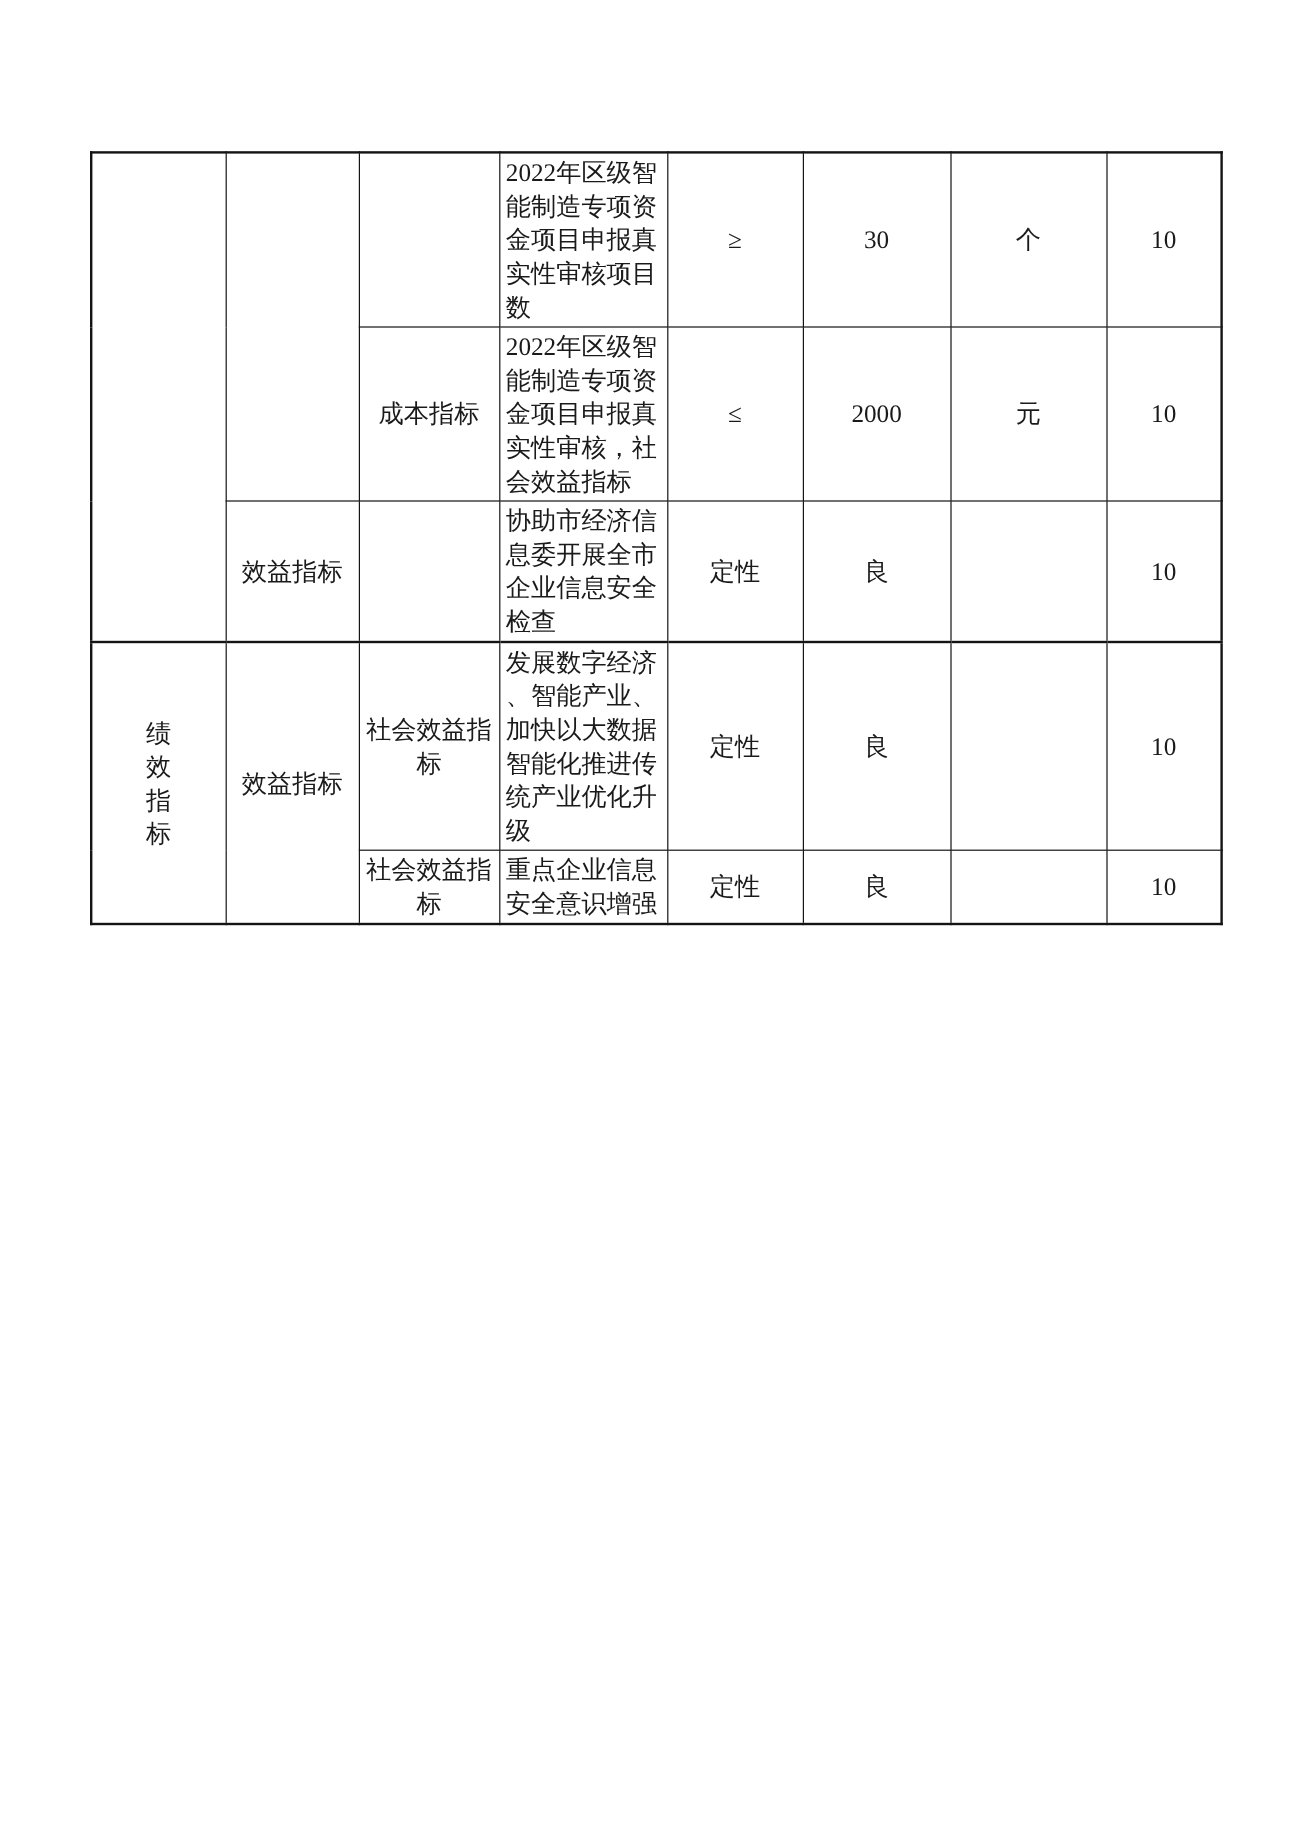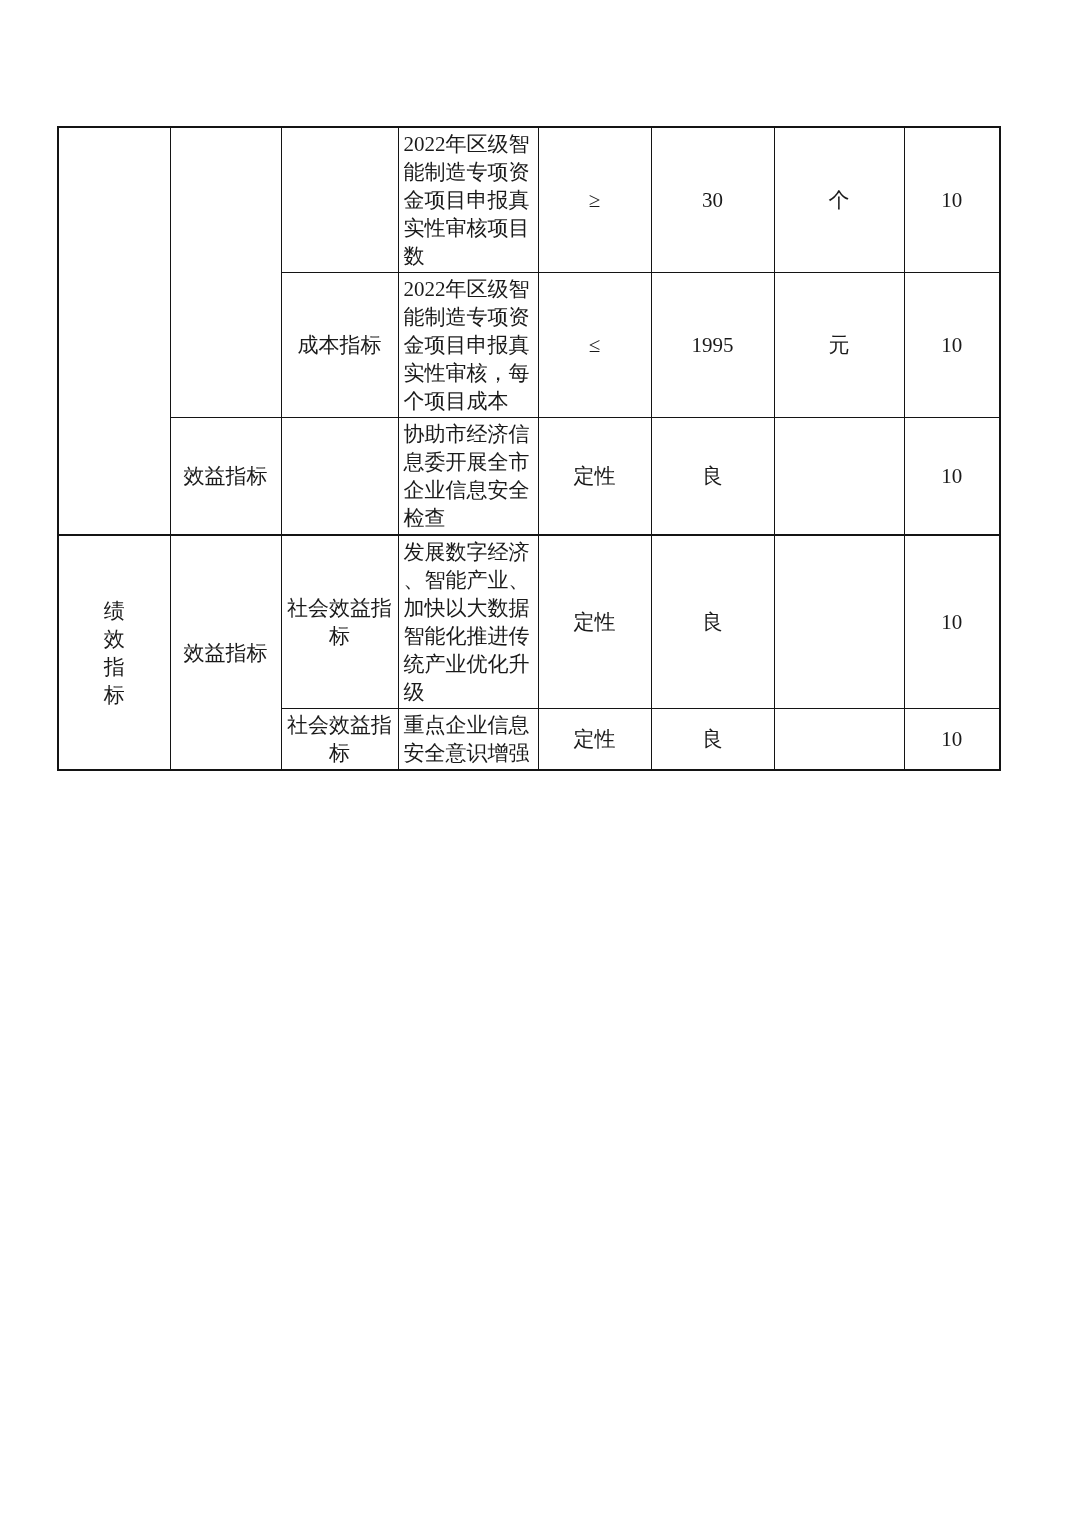--- a/index.html
+++ b/index.html
@@ -11,21 +11,21 @@
     position: relative;
     width: 1074px;
     height: 1520px;
     background: var(--page-bg, #ffffff);
     font-family: "Liberation Serif", "DejaVu Serif", serif;
     color: var(--text, #1a1a1a);
     overflow: hidden;
   }
   table.indicator-table {
     position: absolute;
-    left: 57px;
+    left: 75px;
     top: 126px;
     width: 942px;
     border-collapse: collapse;
     table-layout: fixed;
     border: 2.5px solid var(--border, #141414);
   }
   table.indicator-table td {
     border: 1.5px solid var(--border, #141414);
     font-size: 21px;
     line-height: 28px;
@@ -79,23 +79,23 @@
         <td class="left" rowspan="2"></td>
         <td class="left"></td>
         <td class="desc">2022年区级智能制造专项资金项目申报真实性审核项目数</td>
         <td class="center">≥</td>
         <td class="center">30</td>
         <td class="center">个</td>
         <td class="center">10</td>
       </tr>
       <tr class="h2">
         <td class="left">成本指标</td>
-        <td class="desc">2022年区级智能制造专项资金项目申报真实性审核，每个项目成本</td>
+        <td class="desc">2022年区级智能制造专项资金项目申报真实性审核，社会效益指标</td>
         <td class="center">≤</td>
-        <td class="center">1995</td>
+        <td class="center">2000</td>
         <td class="center">元</td>
         <td class="center">10</td>
       </tr>
       <tr class="h3">
         <td class="left">效益指标</td>
         <td class="left"></td>
         <td class="desc">协助市经济信息委开展全市企业信息安全检查</td>
         <td class="center">定性</td>
         <td class="center">良</td>
         <td class="center"></td>

